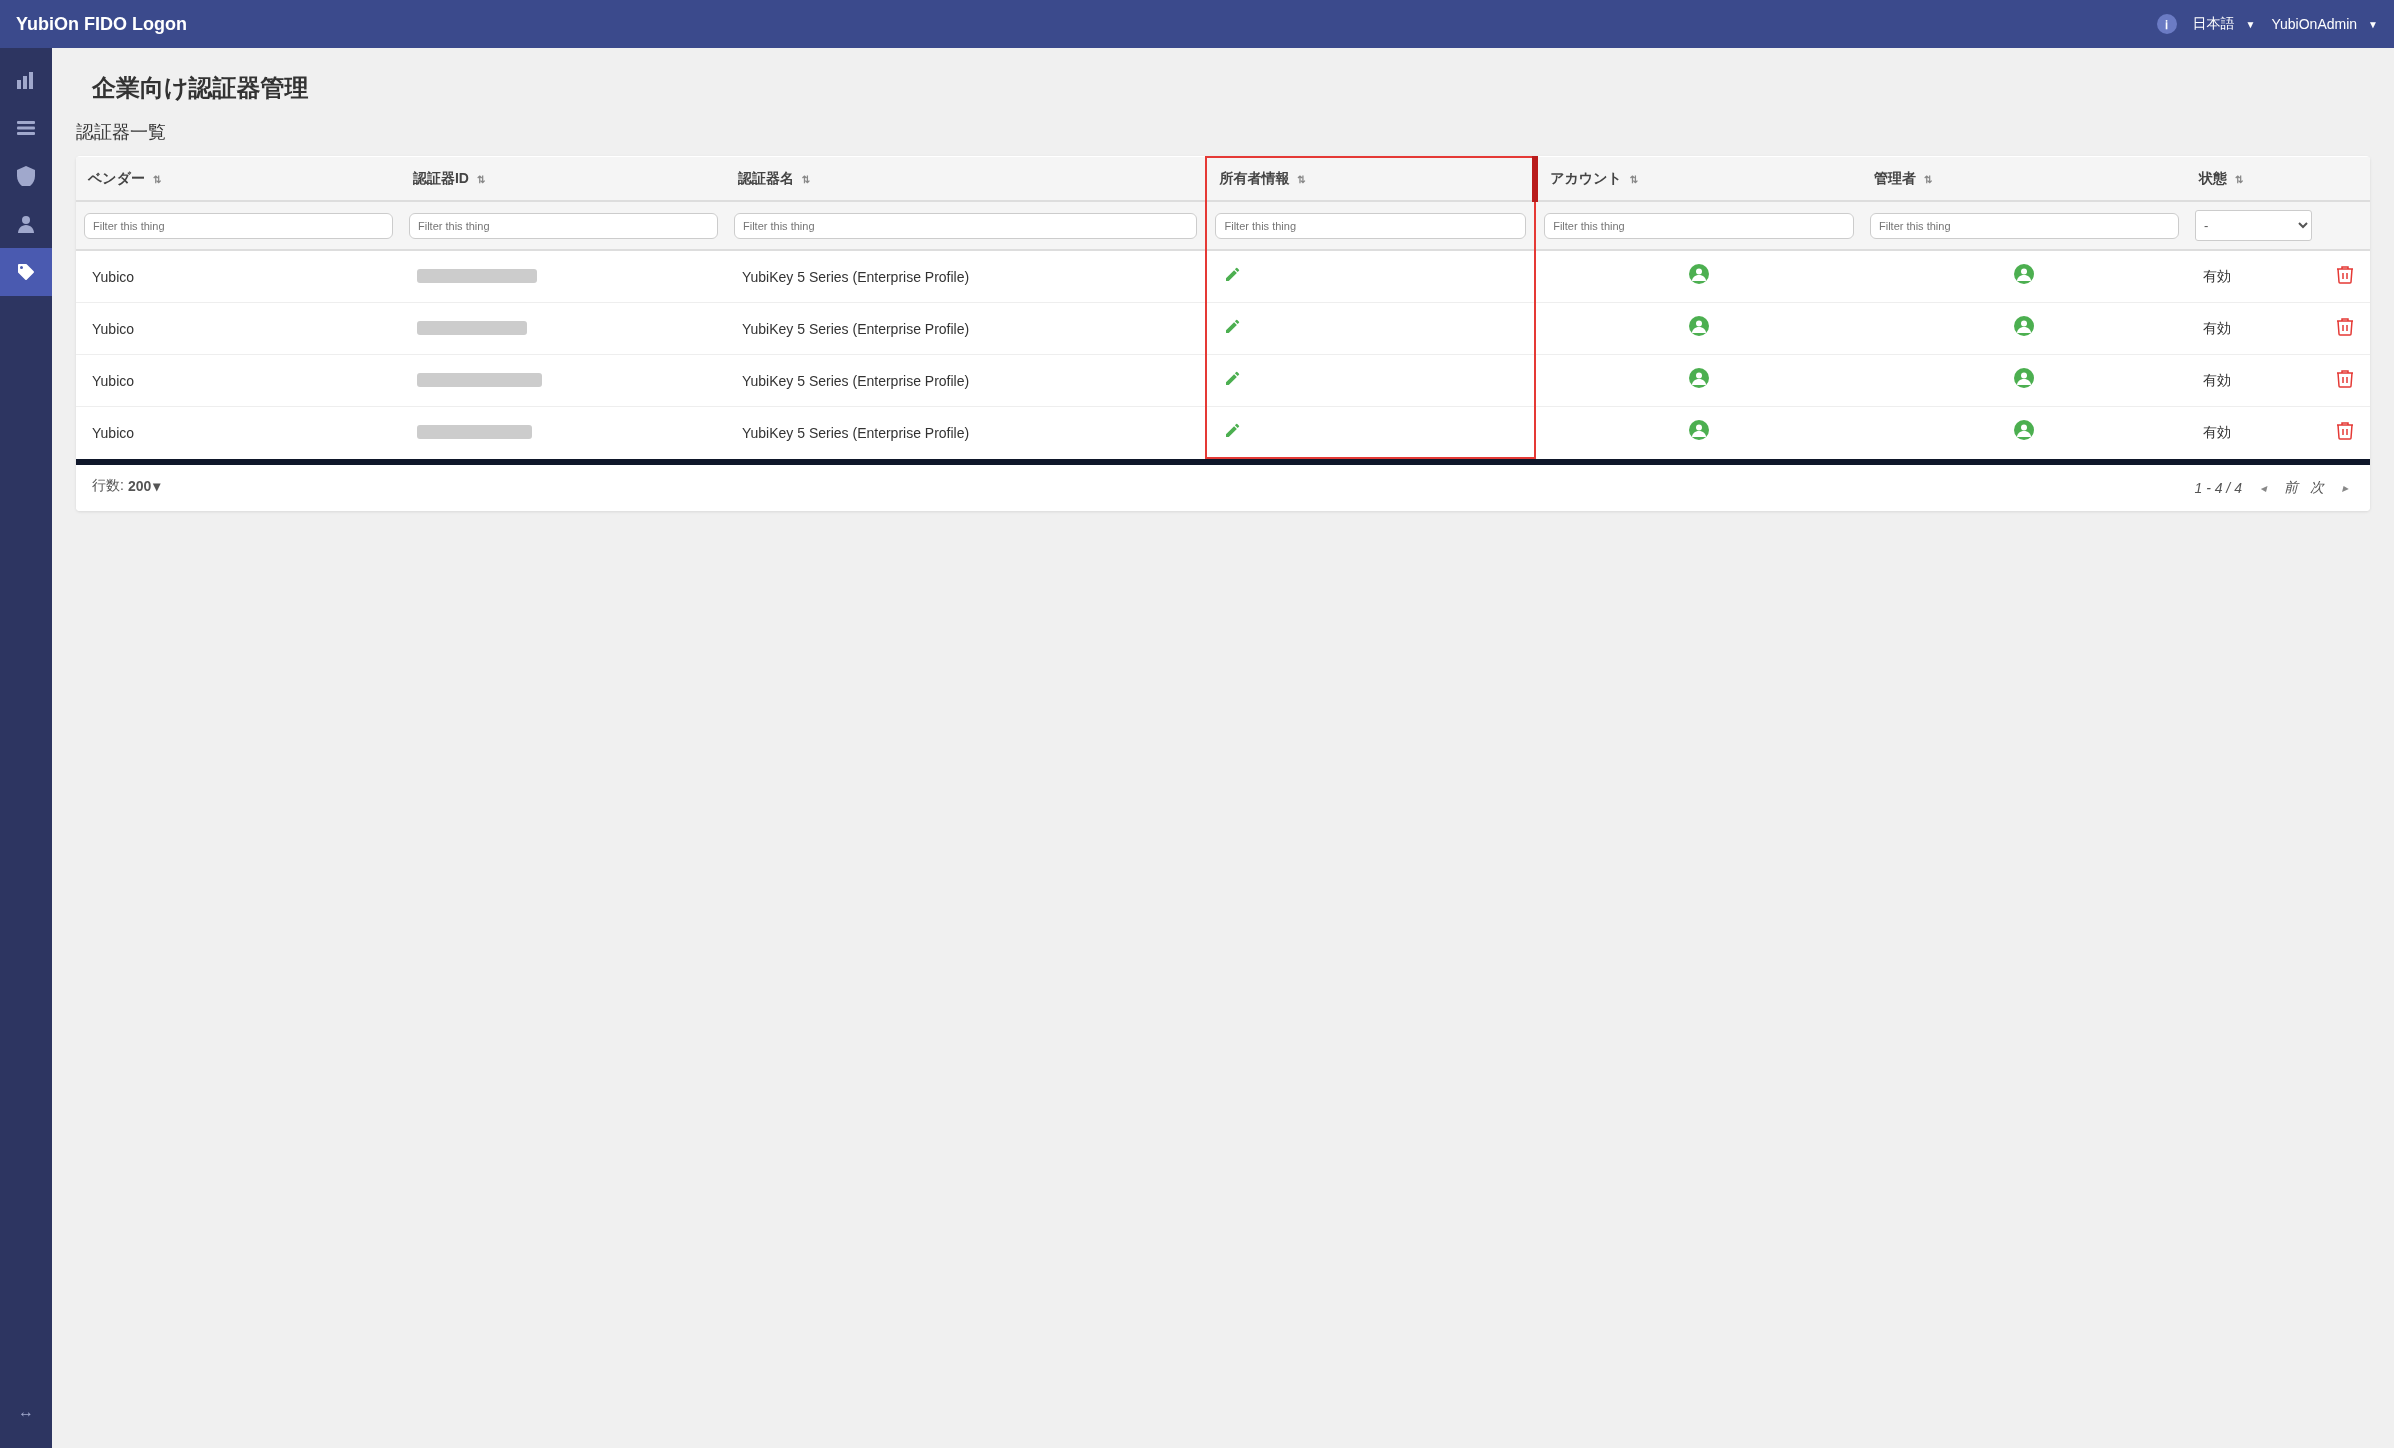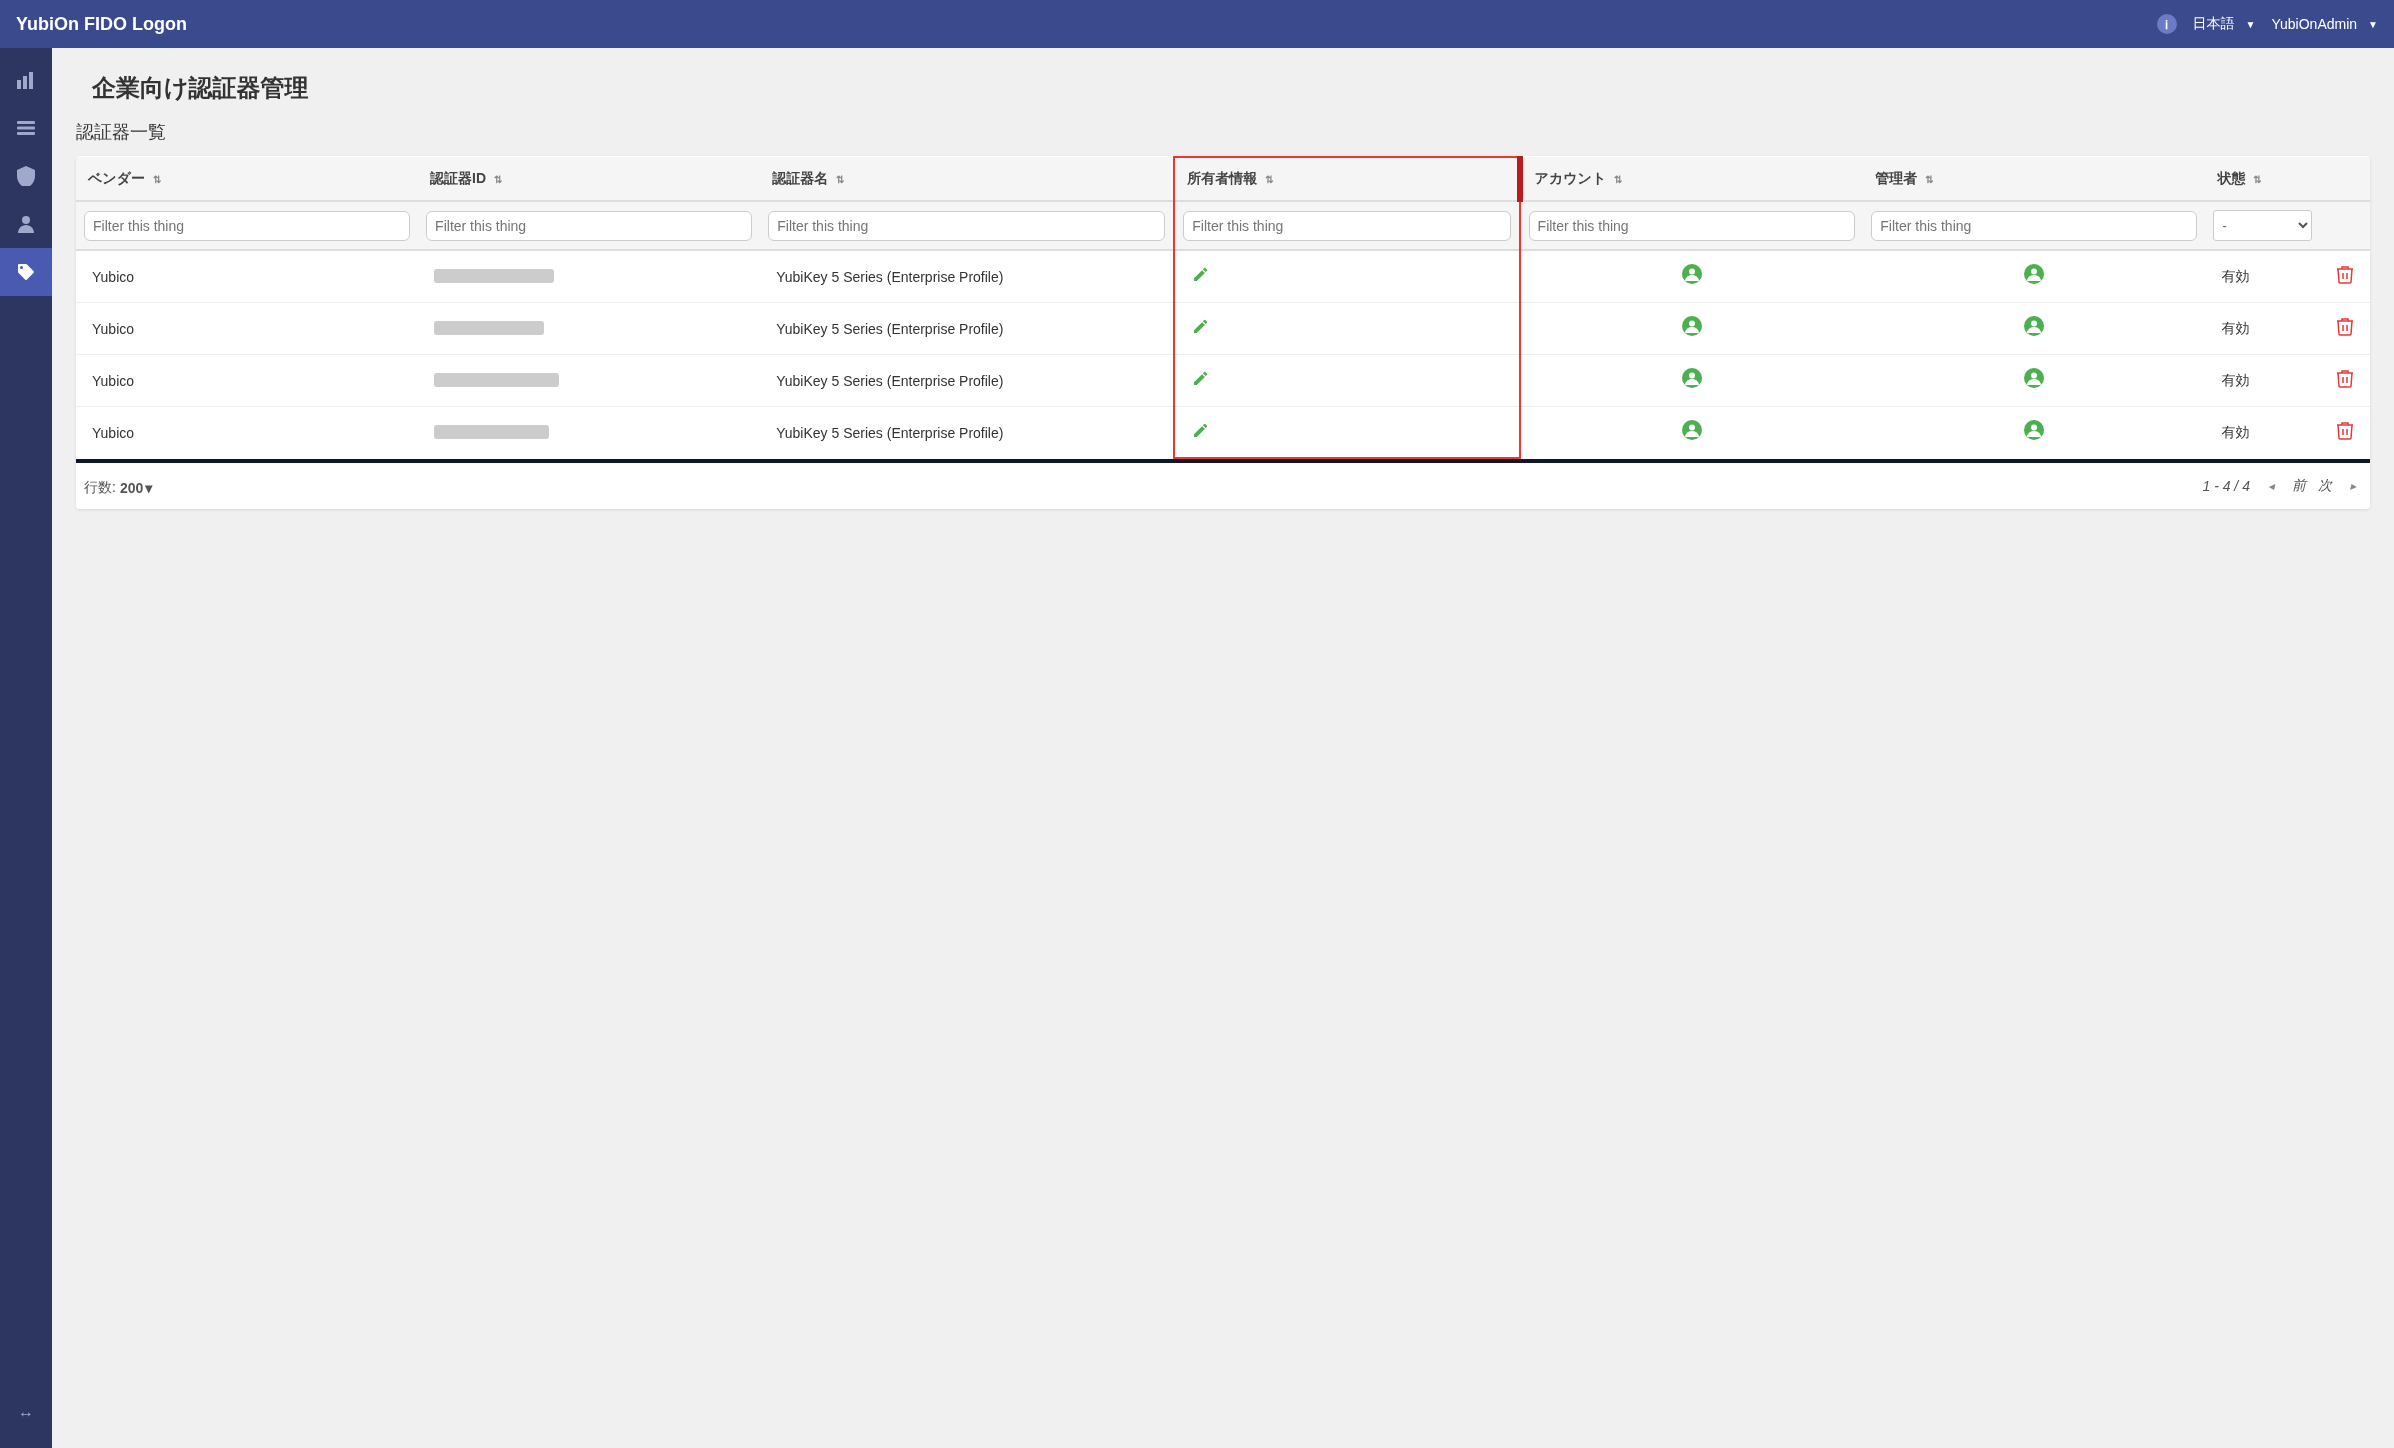--- a/index.html
+++ b/index.html
@@ -129,21 +129,21 @@
 
     .filter-row td {
       padding: 8px 8px;
       border-bottom: 1px solid #eee;
     }
     .filter-input {
       width: 100%;
       padding: 6px 8px;
       border: 1px solid #ccc;
       border-radius: 6px;
-      font-size: 14px;
+      font-size: 11px;
       color: #999;
       outline: none;
     }
 
     .filter-select {
       width: 100%;
       padding: 6px 4px;
       border: 1px solid #ccc;
       border-radius: 3px;
       font-size: 13px;
@@ -202,23 +202,23 @@
     }
     .icon-delete {
       color: #e53935;
       font-size: 18px;
       cursor: pointer;
     }
 
     
     .table-footer {
       display: flex;
-      align-items: flex-end;
-      padding: 12px 8px;
-      border-top: 4px solid #0f172a;
+      align-items: flex-start;
+      padding: 12px 16px;
+      border-top: 6px solid #0f172a;
       background: white;
     }
     .rows-label {
       font-size: 14px;
       color: #555;
       display: flex;
       align-items: center;
       gap: 4px;
     }
     .rows-select {

